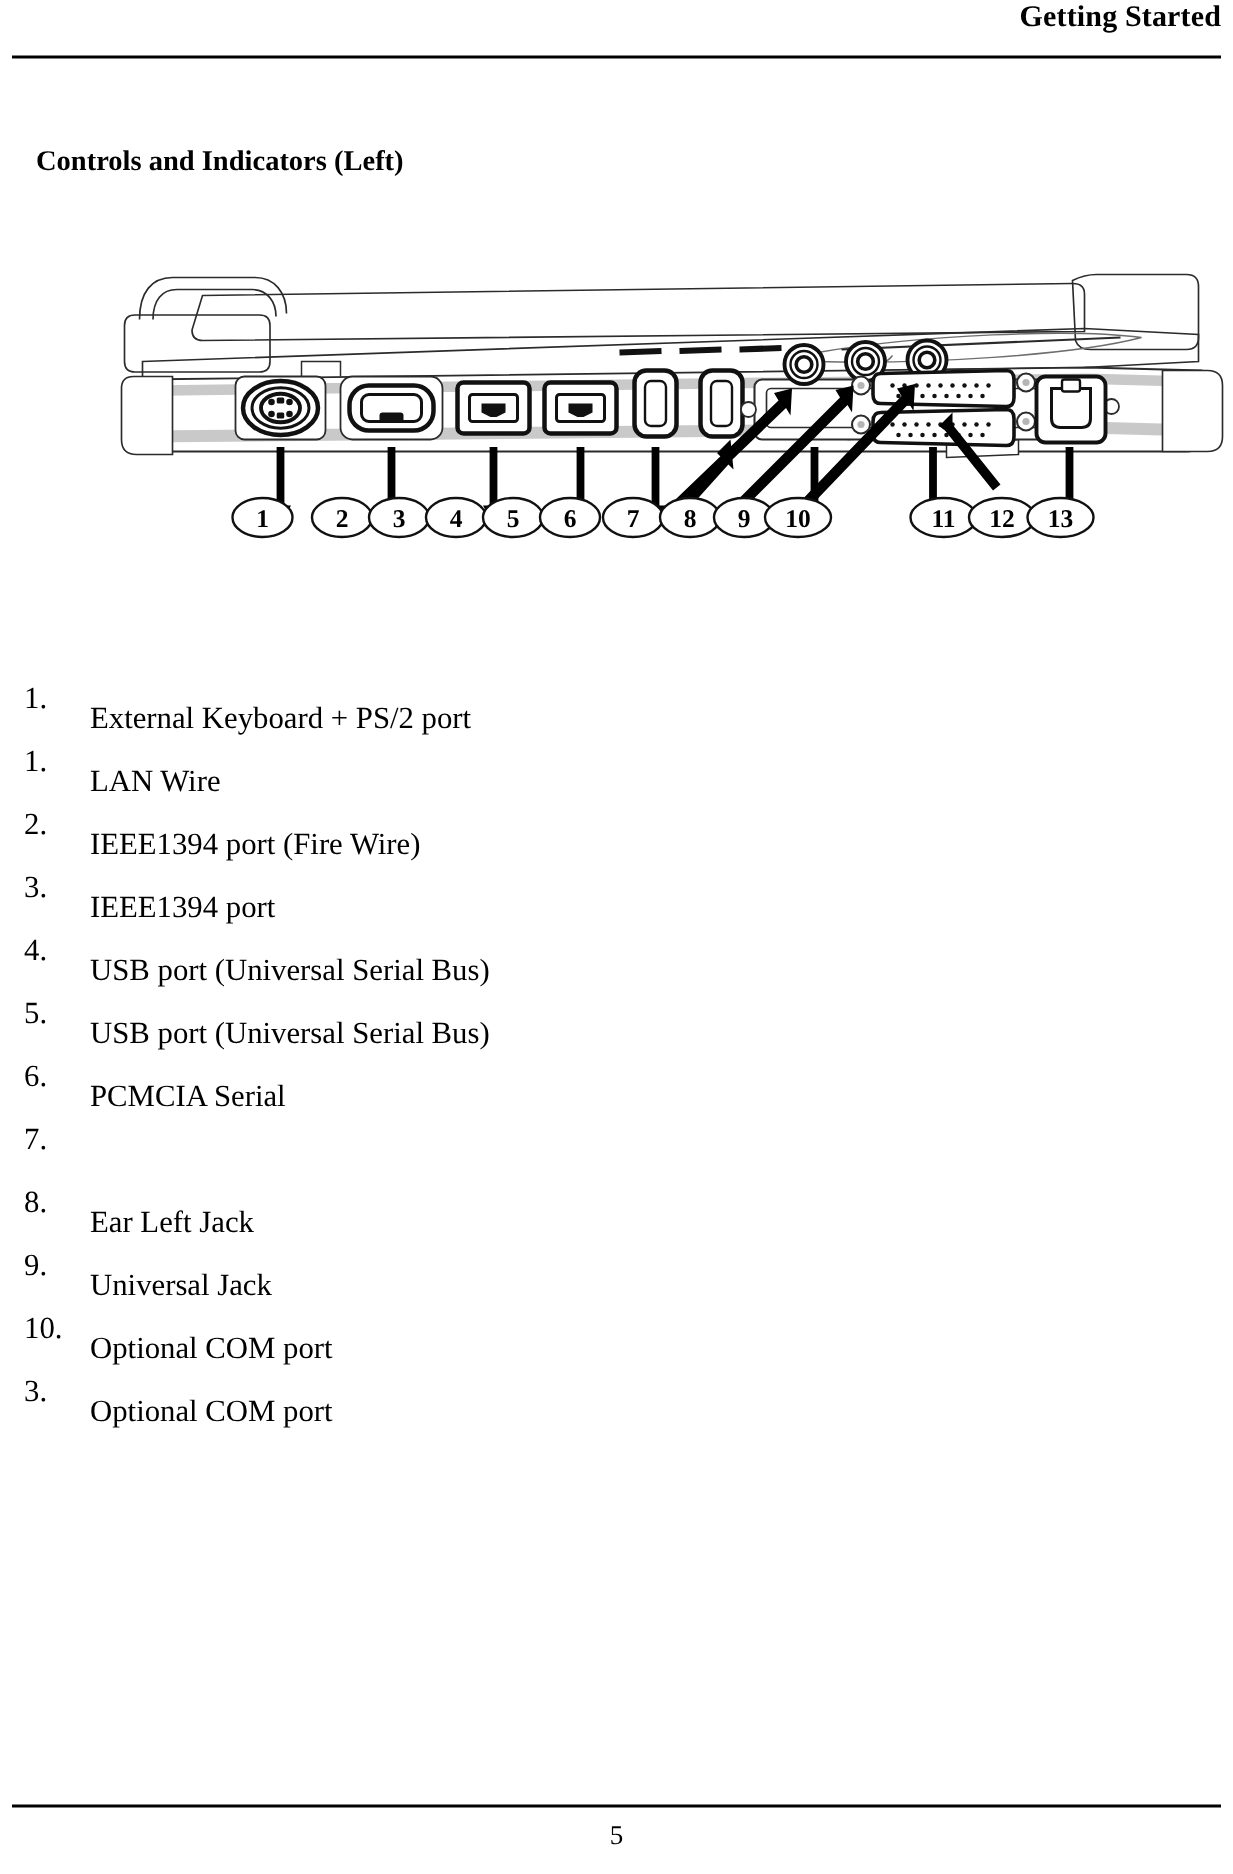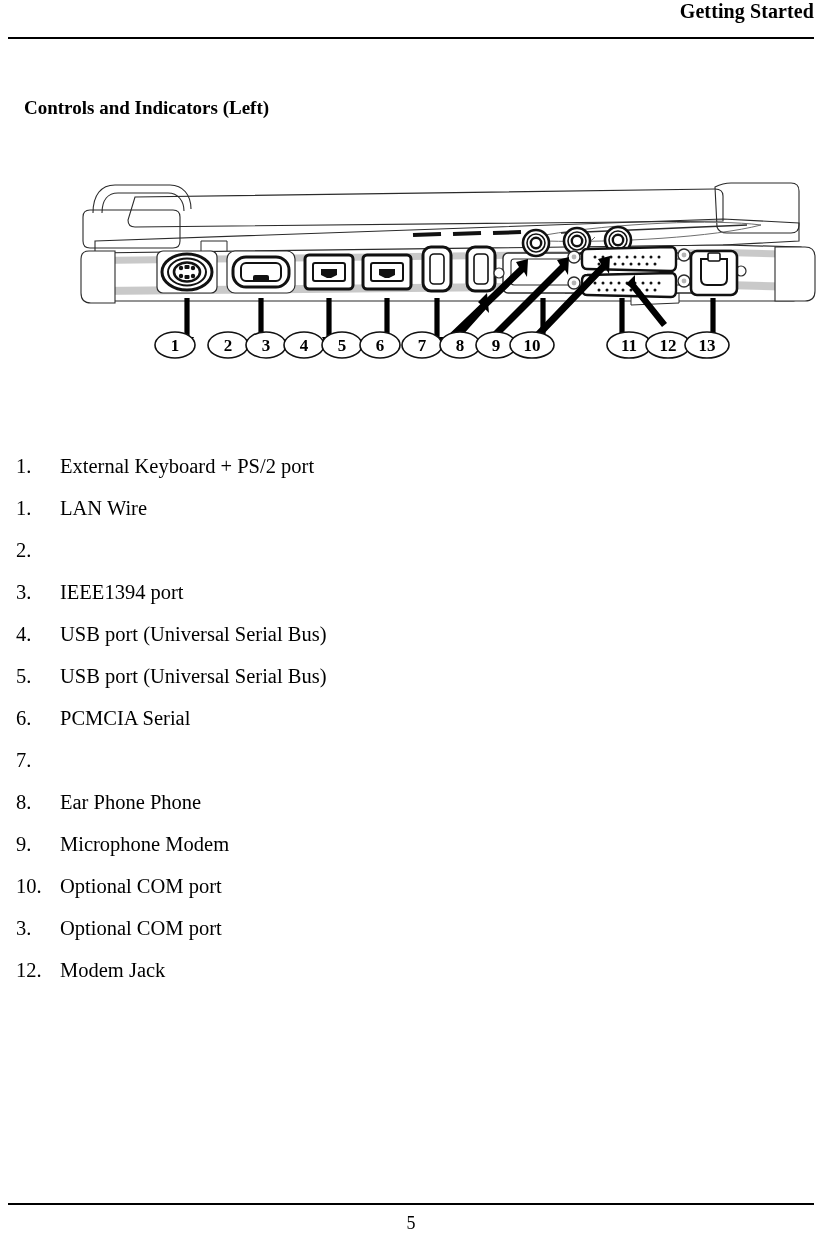--- a/index.html
+++ b/index.html
@@ -81,21 +81,21 @@
   .port-num {
     position: absolute;
     left: 0;
     top: 0;
     width: 44px;
     text-align: left;
   }
   .port-label {
     position: absolute;
     left: 44px;
-    top: 0;
+    top: 13px;
   }
 
   
   .page-footer {
     position: absolute;
     left: 0;
     bottom: 0;
     width: 822px;
     height: 46px;
   }
@@ -385,20 +385,21 @@
   <div class="port-item">
     <span class="port-num">1.</span>
     <span class="port-label">External Keyboard + PS/2 port</span>
   </div>
   <div class="port-item">
     <span class="port-num">1.</span>
     <span class="port-label">LAN Wire</span>
   </div>
   <div class="port-item">
     <span class="port-num">2.</span>
+    <span class="port-label">IEEE1394 port (Fire Wire)</span>
   </div>
   <div class="port-item">
     <span class="port-num">3.</span>
     <span class="port-label">IEEE1394 port</span>
   </div>
   <div class="port-item">
     <span class="port-num">4.</span>
     <span class="port-label">USB port (Universal Serial Bus)</span>
   </div>
   <div class="port-item">
@@ -407,36 +408,32 @@
   </div>
   <div class="port-item">
     <span class="port-num">6.</span>
     <span class="port-label">PCMCIA Serial</span>
   </div>
   <div class="port-item">
     <span class="port-num">7.</span>
   </div>
   <div class="port-item">
     <span class="port-num">8.</span>
-    <span class="port-label">Ear Phone Phone</span>
+    <span class="port-label">Ear Left Jack</span>
   </div>
   <div class="port-item">
     <span class="port-num">9.</span>
-    <span class="port-label">Microphone Modem</span>
+    <span class="port-label">Universal Jack</span>
   </div>
   <div class="port-item">
     <span class="port-num">10.</span>
     <span class="port-label">Optional COM port</span>
   </div>
   <div class="port-item">
     <span class="port-num">3.</span>
     <span class="port-label">Optional COM port</span>
-  </div>
-  <div class="port-item">
-    <span class="port-num">12.</span>
-    <span class="port-label">Modem Jack</span>
   </div>
 </div>
 
 <div class="page-footer">
   <div class="footer-rule"></div>
   <div class="footer-page-number">5</div>
 </div>
 
 </body></html>

